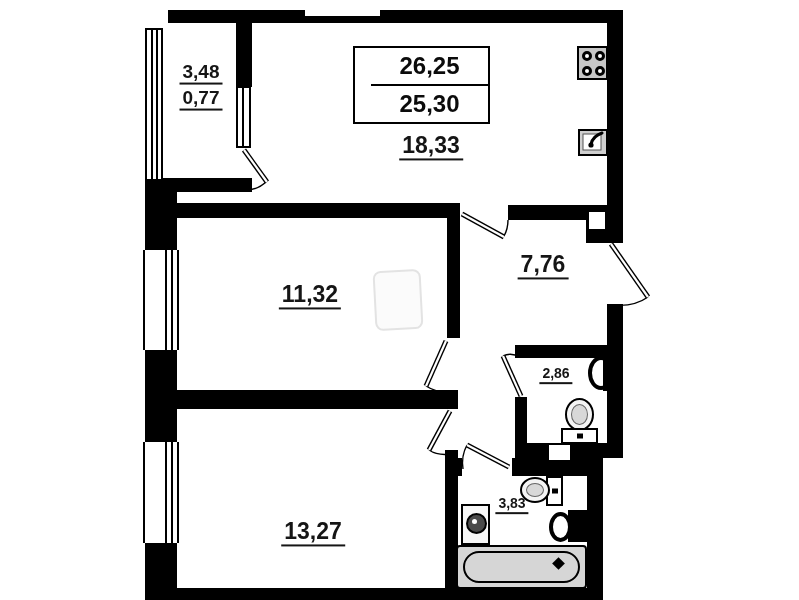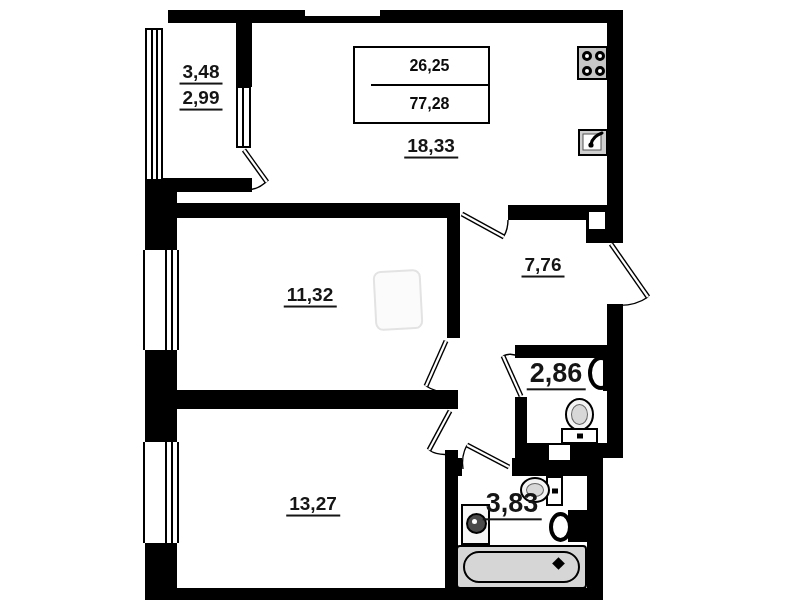--- a/index.html
+++ b/index.html
@@ -7,34 +7,34 @@
     position:relative;width:799px;height:600px;background:#ffffff;overflow:hidden;
     font-family:"Liberation Sans","DejaVu Sans",sans-serif;color:#0b0b0b;
   }
   .wall{position:absolute;background:#000;}
   .white{position:absolute;background:#fff;}
   .lbl{
     position:absolute;transform:translate(-50%,-50%);
     font-weight:700;color:#151515;letter-spacing:0px;white-space:nowrap;
     border-bottom:2px solid #151515;padding:0 3px 1px 3px;line-height:1.05;
   }
-  .lbl.big{font-size:19px;}
-  .lbl.med{font-size:27px;}
+  .lbl.big{font-size:23px;}
+  .lbl.med{font-size:14px;}
   .lbl.sml{font-size:19px;}
   .balcony-labels{position:absolute;left:201px;top:86px;transform:translate(-50%,-50%);
     display:flex;flex-direction:column;align-items:center;gap:3px;}
   .balcony-labels .lbl{position:static;transform:none;}
   
   .tblock{position:absolute;left:353px;top:46px;width:137px;height:78px;
     border:2px solid #000;display:flex;background:#fff;box-sizing:border-box;}
   .tb-left{width:50px;border-right:2px solid #000;display:flex;align-items:center;justify-content:center;
     font-size:44px;font-weight:700;letter-spacing:-2px;}
   .tb-rows{flex:1;display:flex;flex-direction:column;}
   .tb-rows>div{flex:1;display:flex;align-items:center;justify-content:center;
-    font-size:16px;font-weight:700;border-bottom:2px solid #000;margin-left:16px;}
+    font-size:24px;font-weight:700;border-bottom:2px solid #000;margin-left:16px;}
   .tb-rows>div:last-child{border-bottom:none;}
   
   .window{position:absolute;background:#fff;}
   .window .vl{position:absolute;top:0;bottom:0;width:2px;background:#000;}
   .window .hl{position:absolute;left:0;right:0;height:2px;background:#000;}
   
   .fixture{position:absolute;box-sizing:border-box;}
   .stove{background:#c6c6c6;border:2px solid #000;}
   .burner{position:absolute;width:10px;height:10px;border:3px solid #000;border-radius:50%;background:#fff;box-sizing:border-box;}
   .ksink{background:#cfcfcf;border:2px solid #000;}
@@ -176,28 +176,28 @@
       <path d="M 521 396 L 503 356" stroke="#000" stroke-width="5"></path>
       <path d="M 521 396 L 503 356" stroke="#fff" stroke-width="2.2"></path>
       <path d="M 611 244 L 648 297" stroke="#000" stroke-width="5"></path>
       <path d="M 611 244 L 648 297" stroke="#fff" stroke-width="2.2"></path>
     </g>
   </svg>
 
   <div class="tblock">
     <div class="tb-rows">
       <div>26,25</div>
-      <div>77,28</div>
+      <div>25,30</div>
     </div>
   </div>
 
   <div class="balcony-labels">
     <span class="lbl sml">3,48</span>
-    <span class="lbl sml">2,99</span>
+    <span class="lbl sml">0,77</span>
   </div>
   <span class="lbl big" style="left:431px;top:147px">18,33</span>
   <span class="lbl big" style="left:310px;top:296px">11,32</span>
   <span class="lbl big" style="left:543px;top:266px">7,76</span>
   <span class="lbl med" style="left:556px;top:375px">2,86</span>
-  <span class="lbl big" style="left:313px;top:505px">13,27</span>
+  <span class="lbl big" style="left:313px;top:533px">13,27</span>
   <span class="lbl med" style="left:512px;top:505px">3,83</span>
 
 </div>
 
 </body></html>

